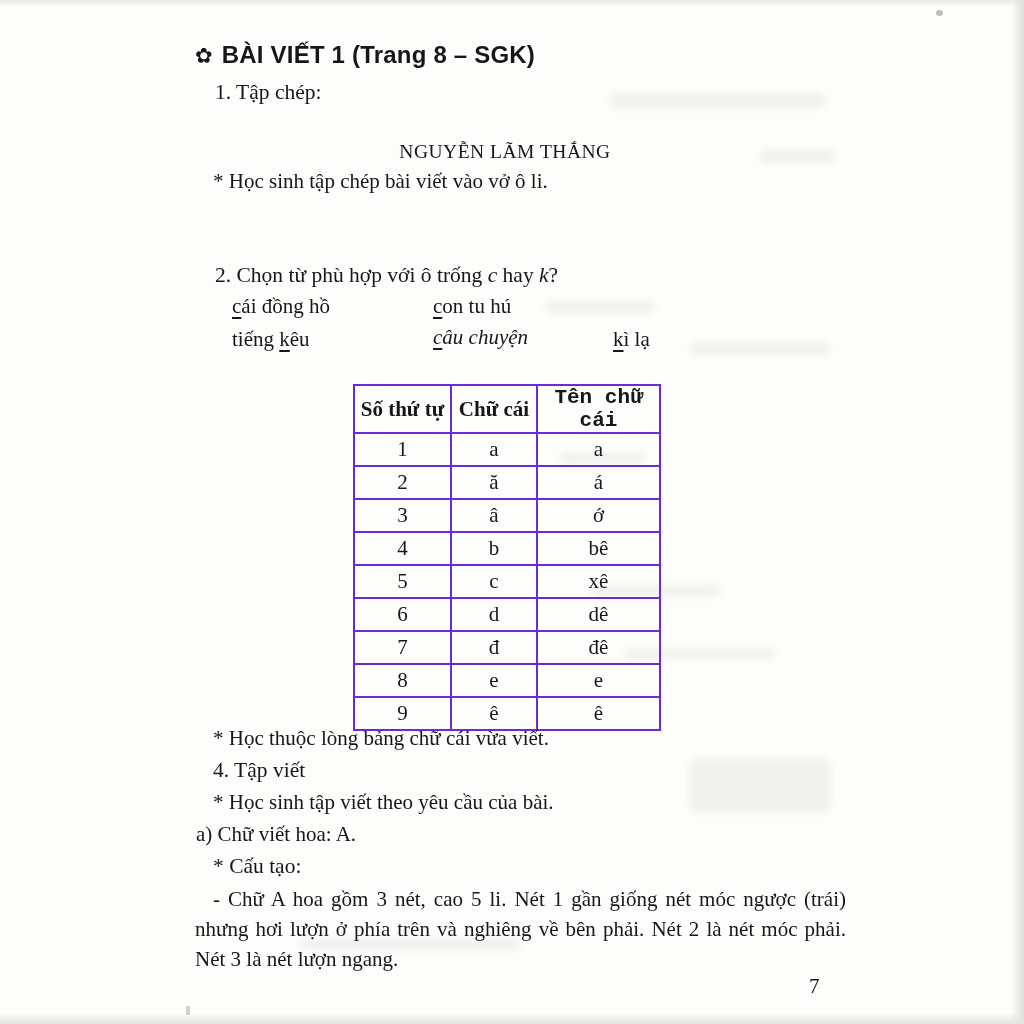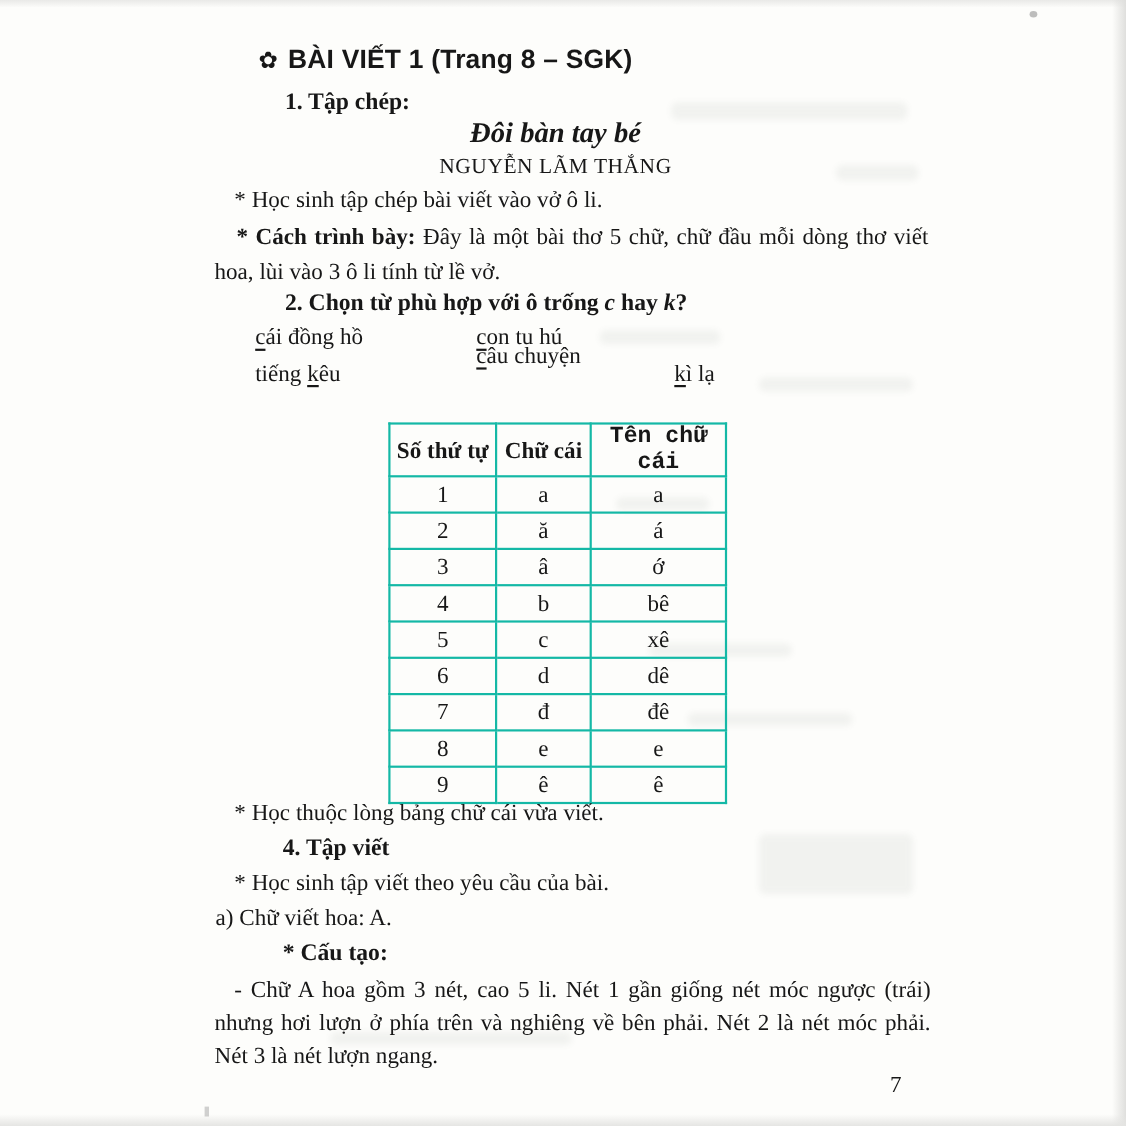--- a/index.html
+++ b/index.html
@@ -38,44 +38,43 @@
     background:#5e6b60; opacity:.07; filter: blur(3px); border-radius:6px;
     pointer-events:none;
   }
 
   
   .lesson-header {
     left:195px; top:41px;
     font-family: "Liberation Sans", "DejaVu Sans", sans-serif;
     font-weight: bold; font-size: 24px; letter-spacing:.2px;
     white-space: nowrap;
-    margin-left: 40px;
   }
   .lesson-header .flower { font-size:21px; margin-right:9px; }
   .h-serif {
-    font-weight: bold; font-size: 21.5px; white-space: nowrap; margin-left: 44px;
+    font-weight: normal; font-size: 21.5px; white-space: nowrap;
   }
   .body-text { font-size: 21px; white-space: nowrap; }
   .poem-title-box { left:195px; top:106px; width:620px; text-align:center; }
   .poem-title { font-weight:bold; font-style:italic; font-size:26px; }
   .poem-author-box { left:195px; top:141px; width:620px; text-align:center; }
   .poem-author { font-size:19.5px; letter-spacing:.5px; }
   .para {
     font-size:21px; line-height:32px; text-align: justify;
   }
   .ul { text-decoration: underline; text-underline-offset: 4px; text-decoration-thickness: 1.5px; }
   .it { font-style: italic; }
 
   
   table.alphabet {
     border-collapse: collapse;
     font-size: 21px;
   }
   table.alphabet th, table.alphabet td {
-    border: 2px solid #14b8a6;
+    border: 2px solid #6d28d9;
     text-align: center;
     padding: 0;
   }
   table.alphabet th { font-weight: bold; height: 31px; }
   table.alphabet td { height: 31px; font-weight: normal; }
   .col-stt { width: 95px; }
   .col-chu { width: 84px; }
   .col-ten { width: 121px; font-family: Liberation Mono, monospace; }
 
   .page-number { font-size: 21px; }
@@ -100,37 +99,33 @@
   <div class="abs smudge" style="left:625px; top:648px; width:150px; height:12px;"></div>
   <div class="abs smudge" style="left:690px; top:758px; width:140px; height:55px;"></div>
   <div class="abs smudge" style="left:300px; top:938px; width:220px; height:12px;"></div>
 
   <div class="abs lesson-header">
     <span class="flower">✿</span><span>BÀI VIẾT 1 (Trang 8 – SGK)</span>
   </div>
 
   <div class="abs h-serif" style="left:215px; top:80px;">1. Tập chép:</div>
 
-  <div class="abs poem-title-box">
-    <span class="poem-title">Đôi bàn tay bé</span>
-  </div>
   <div class="abs body-text" style="left:213px; top:169px;">* Học sinh tập chép bài viết vào vở ô li.</div>
 
   <div class="abs poem-author-box">
     <span class="poem-author">NGUYỄN LÃM THẮNG</span>
   </div>
 
-  <div class="abs para" style="left:195px; top:199px; width:649px; text-indent:20px;"><span style="font-weight:bold">* Cách trình bày:</span><span> Đây là một bài thơ 5 chữ, chữ đầu mỗi dòng thơ viết hoa, lùi vào 3 ô li tính từ lề vở.</span></div>
 
   <div class="abs h-serif" style="left:215px; top:263px;"><span>2. Chọn từ phù hợp với ô trống </span><span class="it">c</span><span> hay </span><span class="it">k</span><span>?</span></div>
 
   <div class="abs body-text" style="left:232px; top:294px;"><span></span><span class="ul">c</span><span>ái đồng hồ</span></div>
   <div class="abs body-text" style="left:433px; top:294px;"><span></span><span class="ul">c</span><span>on tu hú</span></div>
   <div class="abs body-text" style="left:232px; top:327px;"><span>tiếng </span><span class="ul">k</span><span>êu</span></div>
-  <div class="abs body-text" style="left:433px; top:311px;"><span></span><span class="ul">c</span><span>âu chuyện</span></div>
+  <div class="abs body-text" style="left:433px; top:325px;font-style:italic;"><span></span><span class="ul">c</span><span>âu chuyện</span></div>
   <div class="abs body-text" style="left:613px; top:327px;"><span></span><span class="ul">k</span><span>ì lạ</span></div>
 
 
   <table class="abs alphabet" style="left:353px; top:384px;">
     <tbody>
         <tr>
       <th class="col-stt">Số thứ tự</th>
       <th class="col-chu">Chữ cái</th>
       <th class="col-ten">Tên chữ cái</th>
     </tr>

